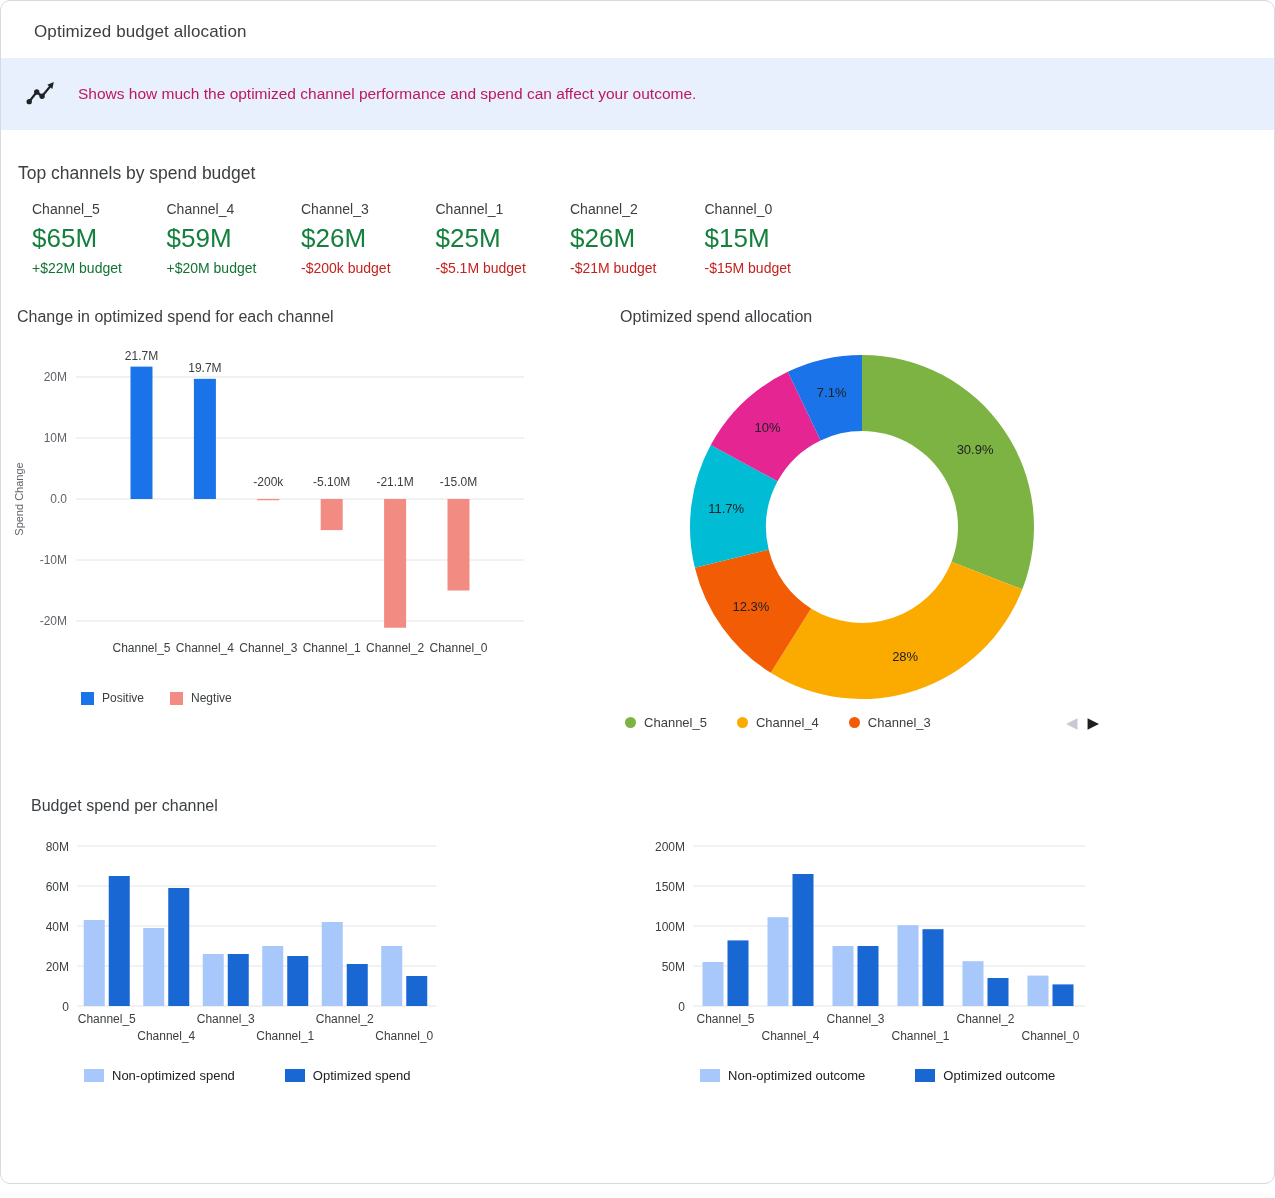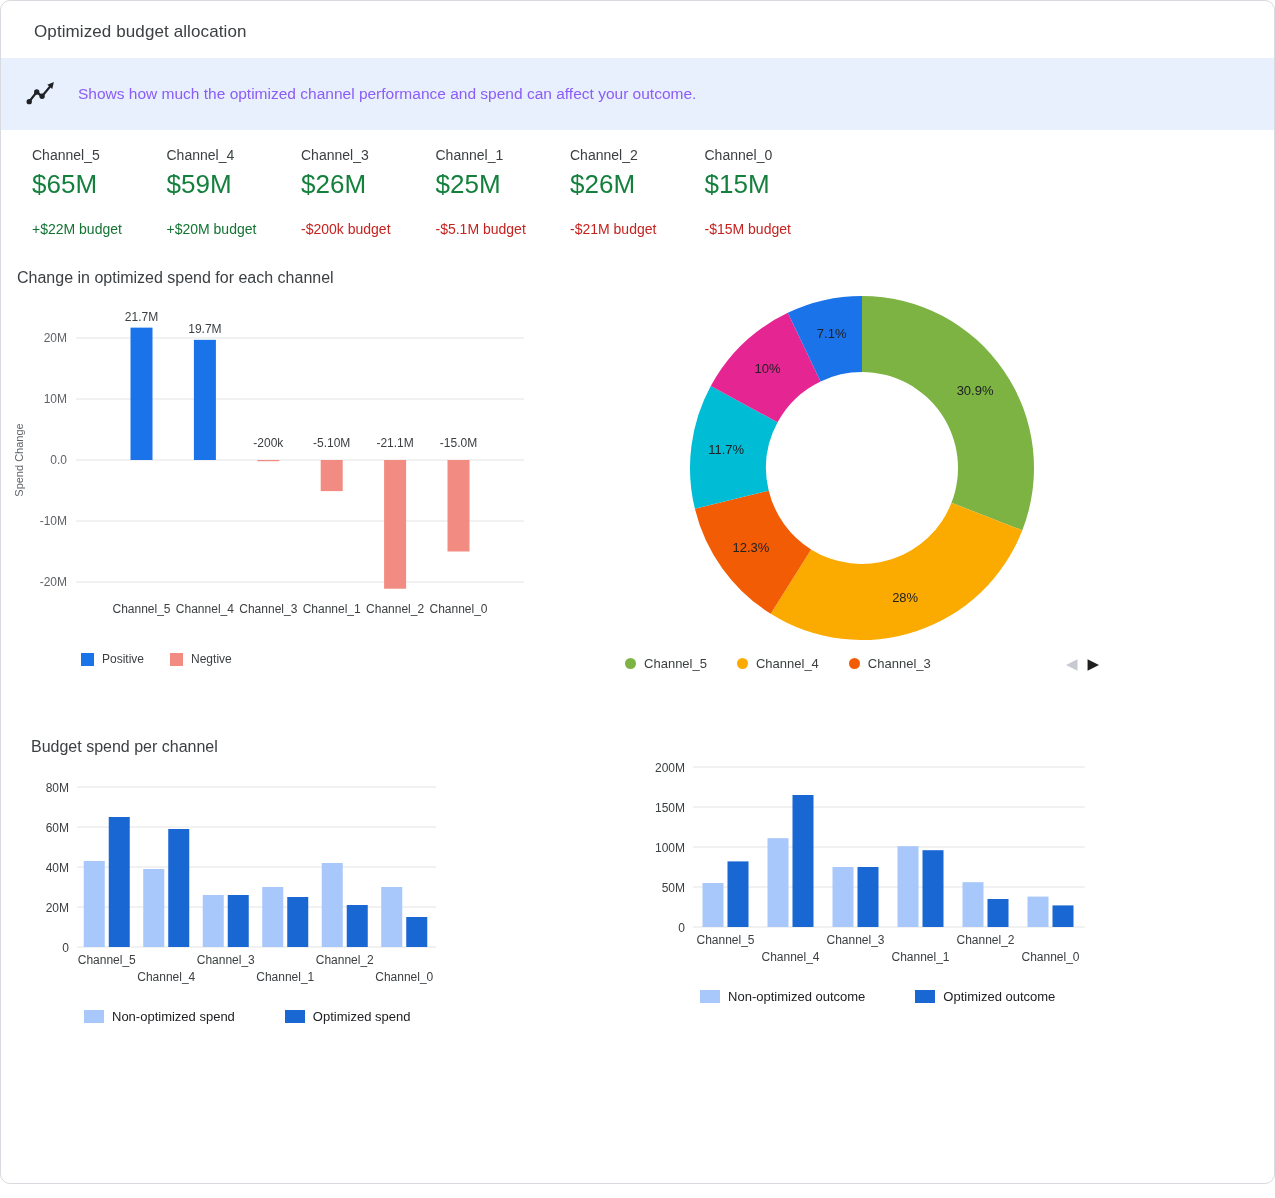--- a/index.html
+++ b/index.html
@@ -3,32 +3,32 @@
 <meta charset="utf-8">
 <style>
   * { box-sizing: border-box; margin: 0; padding: 0; }
   body { background: #fff; font-family: "Liberation Sans", sans-serif; }
   text { font-family: "Liberation Sans", sans-serif; }
   .page { position: relative; width: 1275px; height: 1184px; background: #fff;
           border: 1px solid #d7dade; border-radius: 10px; overflow: hidden; }
   .header { height: 57px; padding: 21px 0 0 33px; }
   .header h1 { font-size: 17px; font-weight: 400; color: #3c4043; letter-spacing: .1px; }
   .banner { height: 72px; background: #e8f0fe; display: flex; align-items: center; padding: 0 25px; gap: 22px; }
-  .banner-text { font-size: 15.5px; color: #8b5cf6; }
+  .banner-text { font-size: 15.5px; color: #be185d; }
   .section-title { margin: 33px 0 0 17px; font-size: 17.5px; font-weight: 400; color: #3c4043; height: 21px; }
   .cards { display: flex; margin: 17px 0 0 31px; }
   .card { width: 134.5px; }
   .card-name { font-size: 14px; color: #3c4043; height: 16px; }
   .card-value { font-size: 26px; font-weight: 400; color: #15803d; margin-top: 6px; height: 30px; }
-  .card-delta { font-size: 14px; margin-top: 22px; height: 16px; }
+  .card-delta { font-size: 14px; margin-top: 7px; height: 16px; }
   .delta-up { color: #137333; }
   .delta-down { color: #c5221f; }
   .row { display: flex; align-items: flex-start; }
   .row1 { margin-top: 32px; }
-  .row2 { margin-top: 67px; }
+  .row2 { margin-top: 67px; align-items: flex-end; }
   .col-l1 { width: 600px; }
   .col-r1 { width: 675px; }
   .col-l2 { width: 612px; }
   .col-r2 { width: 663px; }
   .chart-title { font-size: 16px; font-weight: 400; color: #3c4043; height: 20px; }
   .t-l1 { margin-left: 16px; }
   .t-r1 { margin-left: 20px; }
   .t-l2 { margin-left: 30px; }
   .t-r2 { margin-left: 32px; }
   #svg-spend-change { margin-top: 6px; display: block; }
@@ -67,20 +67,21 @@
         <polyline points="3,23 10,14 15,18 22.2,9.2" fill="none" stroke="#202124" stroke-width="2.1" stroke-linecap="round" stroke-linejoin="round"></polyline>
         <circle cx="3" cy="23" r="2.5" fill="#202124"></circle>
         <circle cx="10" cy="14" r="2.5" fill="#202124"></circle>
         <circle cx="15" cy="18" r="2.5" fill="#202124"></circle>
         <polygon points="26,4.6 24.5,11.1 19.9,7.3" fill="#202124"></polygon>
       </svg>
     </span>
     <span class="banner-text">Shows how much the optimized channel performance and spend can affect your outcome.</span>
   </div>
 
+  <h2 class="section-title">Top channels by spend budget</h2>
   <div class="cards">
       <div class="card">
         <div class="card-name">Channel_5</div>
         <div class="card-value">$65M</div>
         <div class="card-delta delta-up">+$22M budget</div>
       </div>
       <div class="card">
         <div class="card-name">Channel_4</div>
         <div class="card-value">$59M</div>
         <div class="card-delta delta-up">+$20M budget</div>
@@ -146,20 +147,21 @@
             <span class="sw-square" style="background: rgb(26, 115, 232);"></span>
             <span>Positive</span>
           </span>
           <span class="legend-item">
             <span class="sw-square" style="background: rgb(242, 139, 130);"></span>
             <span>Negtive</span>
           </span>
         </div>
     </div>
     <div class="col-r1">
+      <h3 class="chart-title t-r1">Optimized spend allocation</h3>
       <svg id="svg-donut" viewBox="0 0 520 362" width="520" height="362">
           <path d="M250 8 A172 172 0 0 1 410.3162313428123 242.31136307318184 L339.47882679598825 214.77843520363638 A96 96 0 0 0 250 84 Z" fill="#7cb342"></path>
           <text x="363.0675602409409" y="106.63898384094743" text-anchor="middle" font-size="13" fill="#202124">30.9%</text>
           <path d="M410.3162313428123 242.31136307318184 A172 172 0 0 1 158.7520762992417 325.8006050066343 L199.0709263065535 261.37708186416796 A96 96 0 0 0 339.47882679598825 214.77843520363638 Z" fill="#fbab00"></path>
           <text x="293.15315319277676" y="314.02617186367036" text-anchor="middle" font-size="13" fill="#202124">28%</text>
           <path d="M158.7520762992417 325.8006050066343 A172 172 0 0 1 82.87934193867605 220.67782748808057 L156.7233536401913 202.70390371427752 A96 96 0 0 0 199.0709263065535 261.37708186416796 Z" fill="#f25c05"></path>
           <text x="138.91223742596486" y="264.1779833014949" text-anchor="middle" font-size="13" fill="#202124">12.3%</text>
           <path d="M82.87934193867605 220.67782748808057 A172 172 0 0 1 98.75759464722441 98.08702896911433 L165.58563422170664 134.28113244787778 A96 96 0 0 0 156.7233536401913 202.70390371427752 Z" fill="#00bcd4"></path>
           <text x="114.13489976485289" y="166.4024280625584" text-anchor="middle" font-size="13" fill="#202124">11.7%</text>
           <path d="M98.75759464722441 98.08702896911433 A172 172 0 0 1 175.7895601428752 24.83295898866905 L208.58021961462802 93.39513990065248 A96 96 0 0 0 165.58563422170664 134.28113244787778 Z" fill="#e52592"></path>

